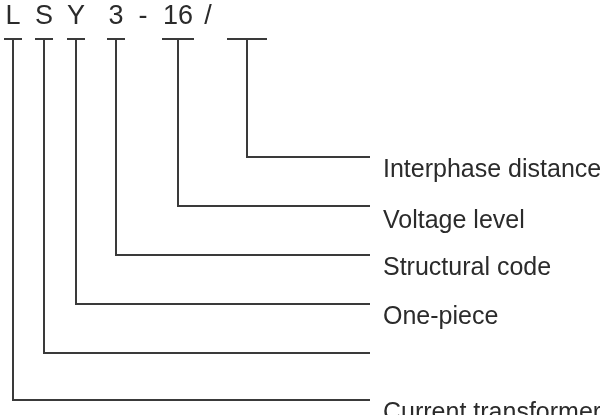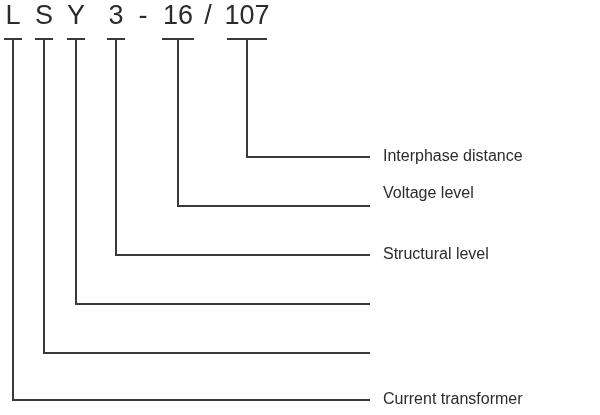--- a/index.html
+++ b/index.html
@@ -30,61 +30,62 @@
     background: var(--line-color, #3a3a3a);
   }
   .vline {
     position: absolute;
     width: 1.5px;
     background: var(--line-color, #3a3a3a);
   }
   .label {
     position: absolute;
     left: 383px;
-    font-size: 16px;
+    font-size: 25px;
     line-height: 22px;
     color: var(--text-color, #2b2b2b);
     white-space: nowrap;
+    margin-top: 12px;
   }
 </style>
 </head>
 <body>
 
 <div class="canvas">
 
   <span class="code-part" style="left:13px">L</span>
   <span class="code-part" style="left:44px">S</span>
   <span class="code-part" style="left:76px">Y</span>
   <span class="code-part" style="left:116px">3</span>
   <span class="code-part" style="left:143px">-</span>
   <span class="code-part" style="left:178px">16</span>
   <span class="code-part" style="left:208px">/</span>
-  <span class="code-part" style="left:247px">107</span>
 
   <div class="underline" style="top:38px; left:4px;   width:18px"></div>
   <div class="underline" style="top:38px; left:35px;  width:18px"></div>
   <div class="underline" style="top:38px; left:67px;  width:18px"></div>
   <div class="underline" style="top:38px; left:107px; width:18px"></div>
   <div class="underline" style="top:38px; left:162px; width:32px"></div>
   <div class="underline" style="top:38px; left:227px; width:40px"></div>
 
   <div class="vline" style="left:246px; top:38px; height:119.5px"></div>
   <div class="hline" style="top:156px; left:246px; width:124px"></div>
   <span class="label" style="top:145px">Interphase distance</span>
 
   <div class="vline" style="left:177px; top:38px; height:168.5px"></div>
   <div class="hline" style="top:205px; left:177px; width:193px"></div>
-  <span class="label" style="top:182px">Voltage level</span>
+  <span class="label" style="top:196px">Voltage level</span>
 
   <div class="vline" style="left:115px; top:38px; height:217.5px"></div>
   <div class="hline" style="top:254px; left:115px; width:255px"></div>
-  <span class="label" style="top:243px">Structural level</span>
+  <span class="label" style="top:243px">Structural code</span>
 
   <div class="vline" style="left:75px; top:38px; height:266.5px"></div>
   <div class="hline" style="top:303px; left:75px; width:295px"></div>
+  <span class="label" style="top:292px">One-piece</span>
 
   <div class="vline" style="left:43px; top:38px; height:315.5px"></div>
   <div class="hline" style="top:352px; left:43px; width:327px"></div>
 
   <div class="vline" style="left:12px; top:38px; height:362.5px"></div>
   <div class="hline" style="top:399px; left:12px; width:358px"></div>
   <span class="label" style="top:388px">Current transformer</span>
 
 </div>
 

